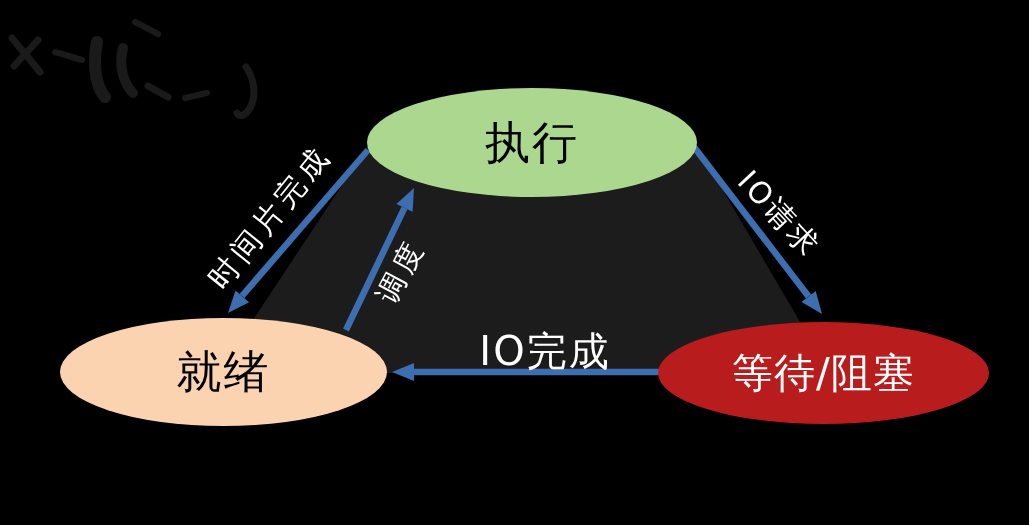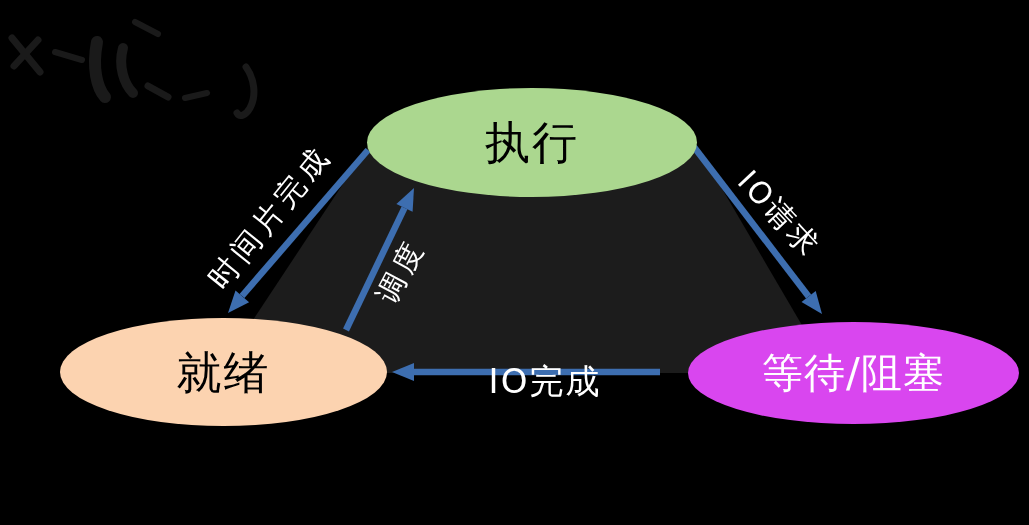--- a/index.html
+++ b/index.html
@@ -19,36 +19,36 @@
     z-index:3;
   }
   .node-label{
     font-family:"DejaVu Sans",sans-serif;
     letter-spacing:2px;
     line-height:1;
   }
   .node-running{left:367px;top:88px;width:330px;height:109px;background:#abd78f;}
   .node-running .node-label{font-size:45px;color:#000;}
   .node-ready{left:60px;top:318px;width:327px;height:108px;background:#fcd3b0;}
-  .node-ready .node-label{font-size:45px;color:#000;}
-  .node-blocked{left:688px;top:322px;width:331px;height:102px;background:#d946ef;text-align:right;}
+  .node-ready .node-label{font-size:45px;color:#000;font-family:Liberation Serif, serif;}
+  .node-blocked{left:658px;top:322px;width:331px;height:102px;background:#b91c1c;text-align:right;}
   .node-blocked .node-label{font-size:41px;color:#fff;letter-spacing:1px;}
   .edge-label{
     position:absolute;
     color:#fff;
     white-space:nowrap;
     z-index:4;
     transform:translate(-50%,-50%) rotate(var(--rot,0deg));
     font-family:"DejaVu Sans",sans-serif;
     line-height:1;
   }
   .lbl-timeslice{left:270px;top:217px;--rot:-51deg;font-size:30px;letter-spacing:5px;}
   .lbl-schedule{left:401px;top:271px;--rot:-62deg;font-size:29px;letter-spacing:5px;}
   .lbl-iorequest{left:779px;top:214px;--rot:47deg;font-size:30px;letter-spacing:3px;}
-  .lbl-iocomplete{left:545px;top:351px;--rot:0deg;font-size:34px;letter-spacing:2px;margin-top:30px;}
+  .lbl-iocomplete{left:545px;top:351px;--rot:0deg;font-size:40px;letter-spacing:2px;}
 </style>
 </head>
 <body>
 
 <div class="stage">
 
   <svg width="1029" height="525" viewBox="0 0 1029 525">
 
     <g stroke="#1a1a1a" fill="none" stroke-linecap="round">
       <path d="M12,38 L40,72" stroke-width="7"></path>

